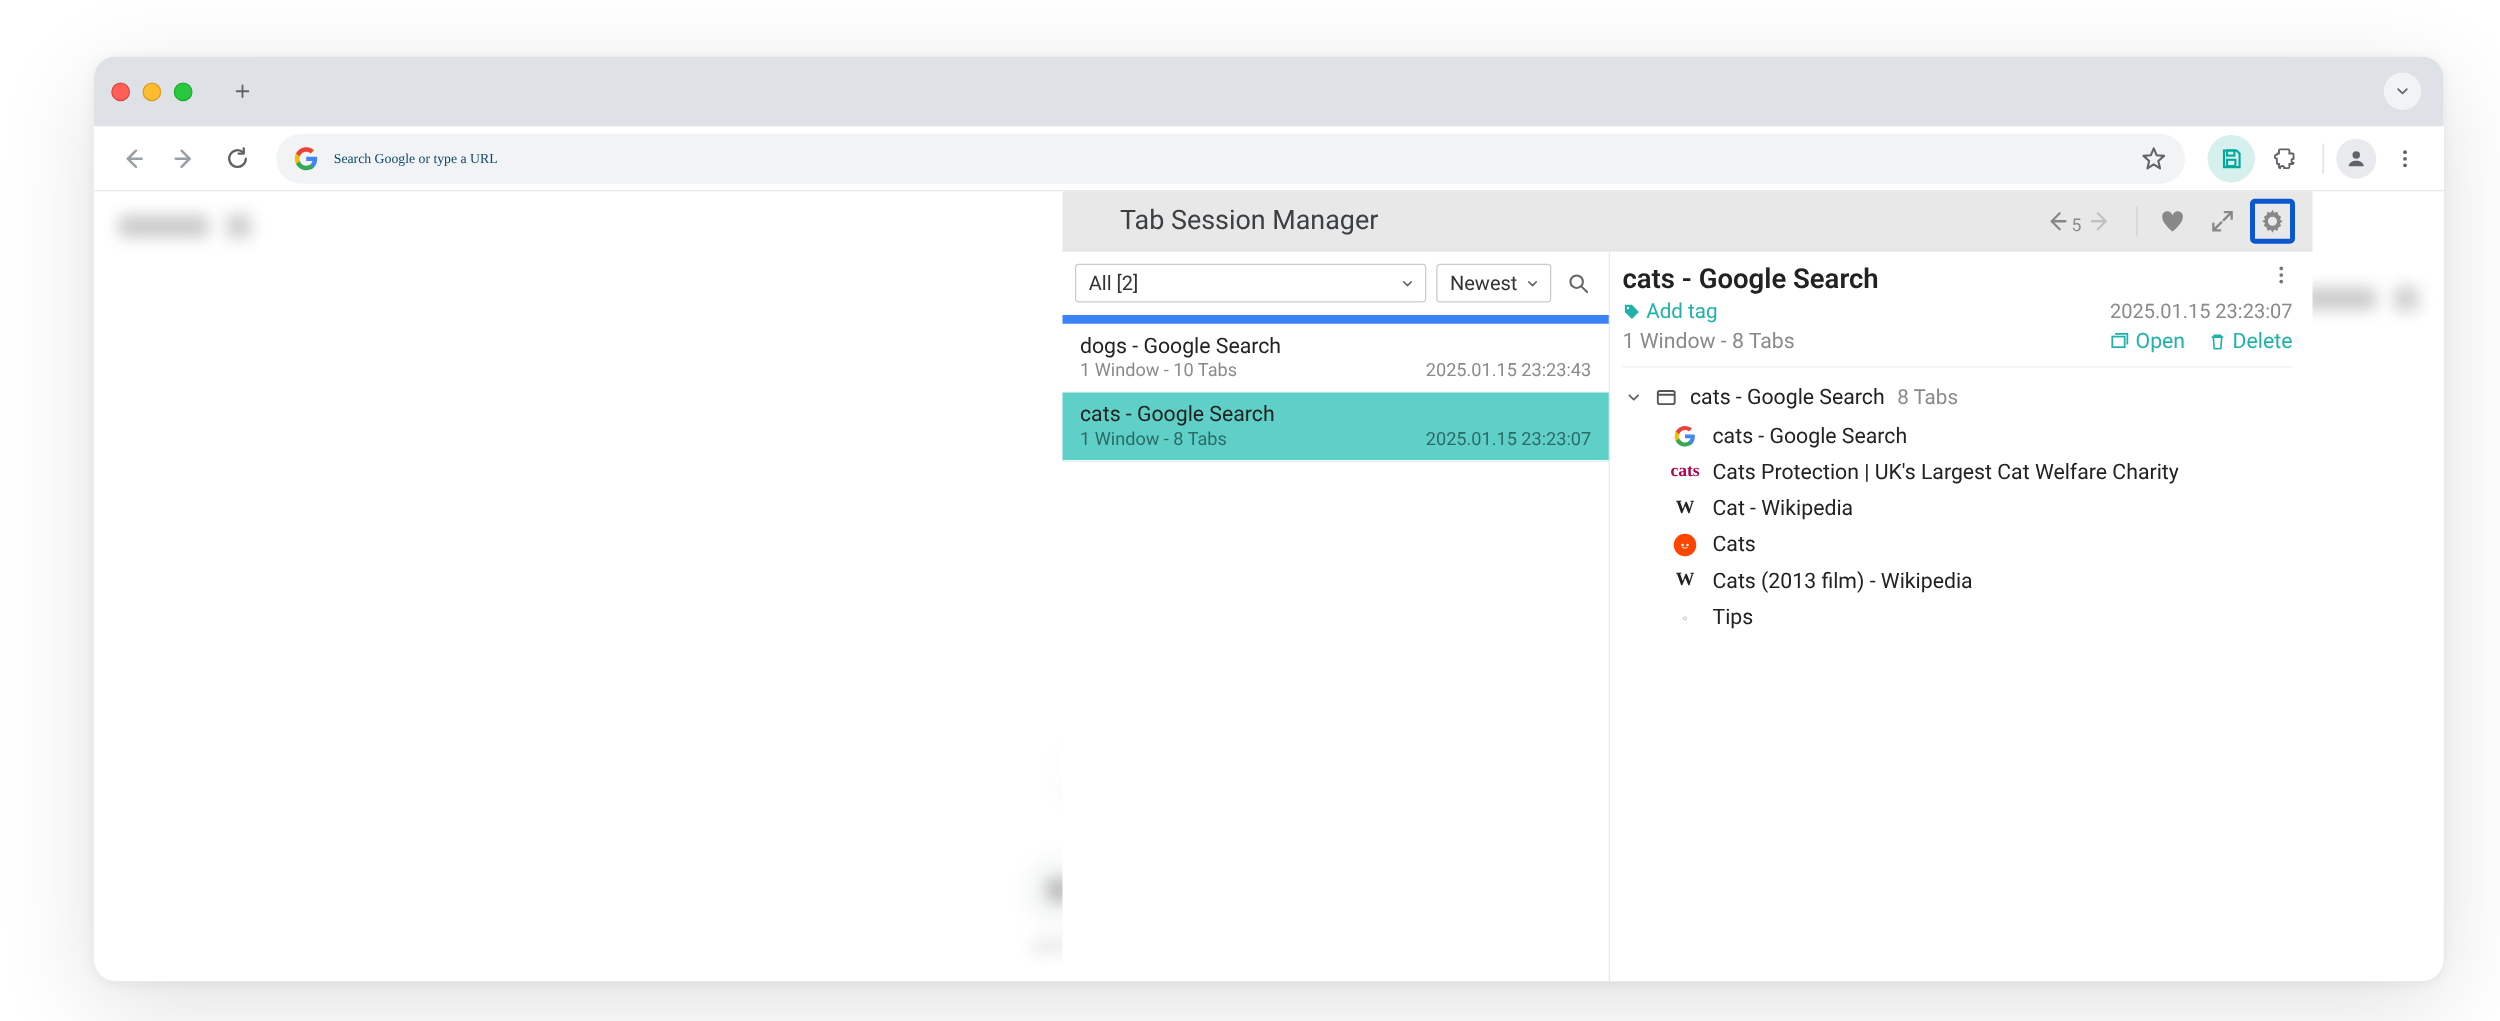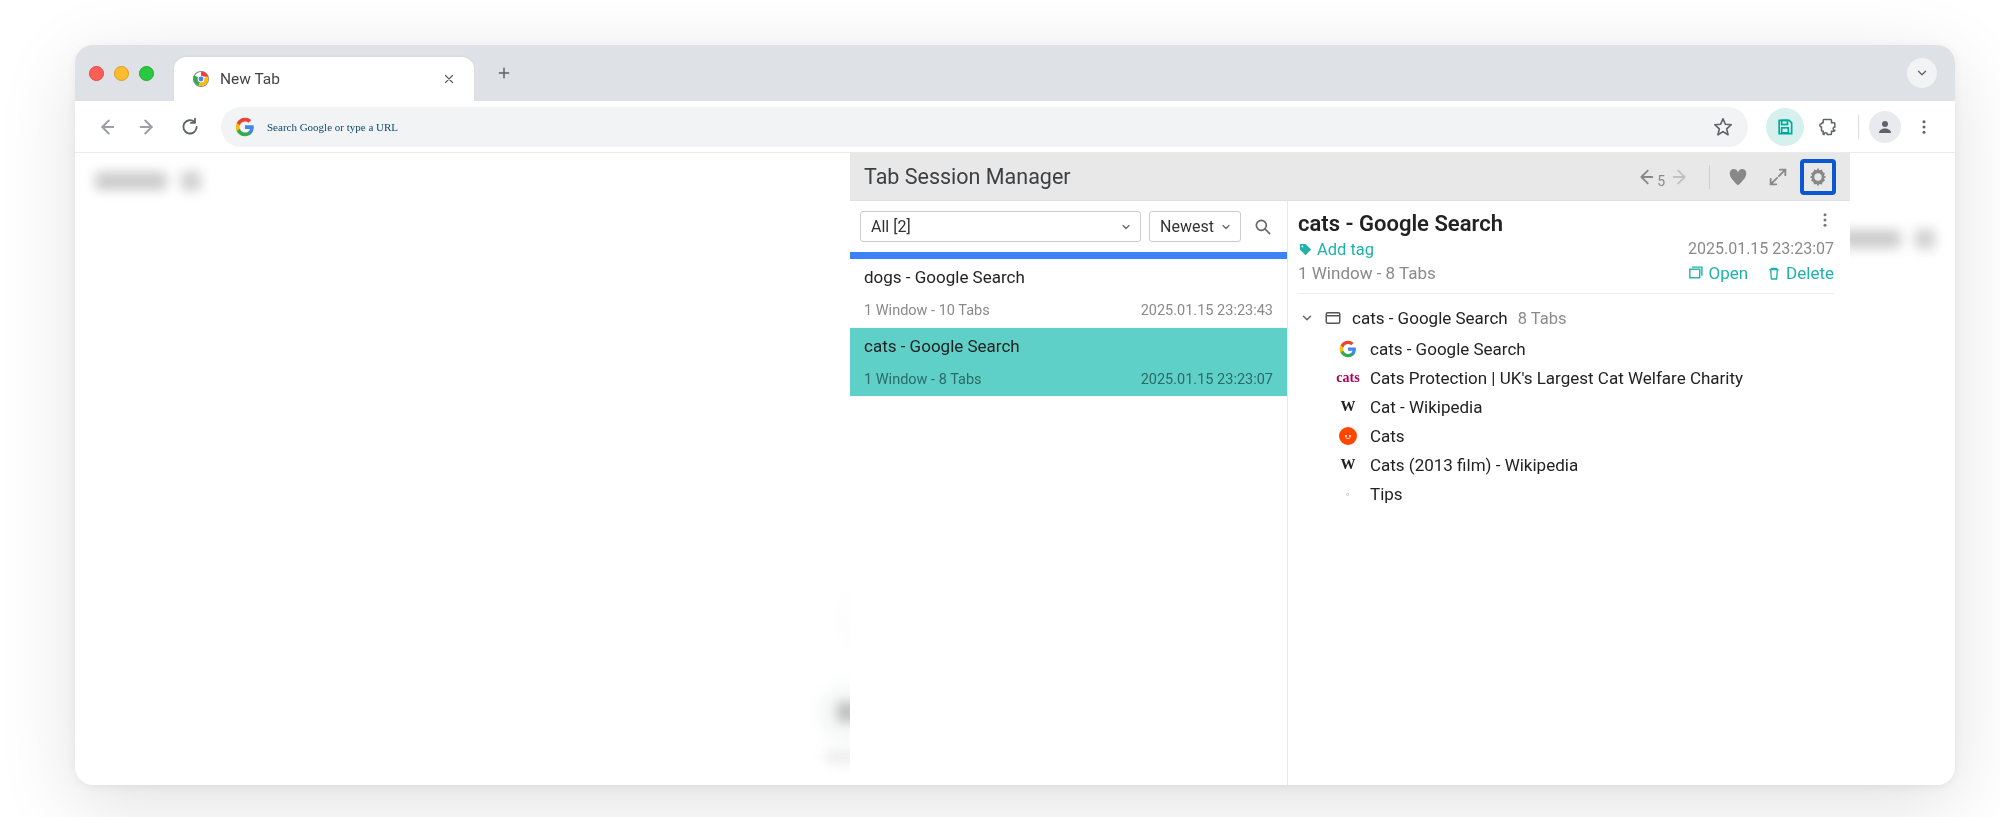--- a/index.html
+++ b/index.html
@@ -110,21 +110,21 @@
     width: 1000px; height: 100%;
     background: #fff;
     display: flex; flex-direction: column;
   }
   .ext-header {
     height: 48px; background: #e8e8e8;
     display: flex; align-items: center; justify-content: space-between;
     padding: 0 14px;
     border-bottom: 1px solid #e0e0e0;
   }
-  .ext-title { font-size: 21.5px; color: #3c4043; }
+  .ext-title { font-size: 21.5px; color: #3c4043; margin-left: 32px; }
   .ext-actions { display: flex; align-items: center; gap: 4px; }
   .ext-act-btn { width: 36px; height: 36px; display: flex; align-items: center; justify-content: center; color: #888; cursor: pointer; }
   .ext-act-btn svg { width: 22px; height: 22px; }
   .ext-arrow-group { display: flex; align-items: center; }
   .ext-count { font-size: 14px; color: #888; margin: 0 -2px 0 -6px; position: relative; top: 4px; }
   .ext-divider { width: 1px; height: 24px; background: #cfcfcf; margin: 0 6px; }
   .gear-highlight {
     border: 4px solid #0b57d0;
     border-radius: 4px;
   }
@@ -146,21 +146,21 @@
     font-size: 16px; color: #333; background: #fff; cursor: pointer;
   }
   .select-box.filter { flex: 1; }
   .select-box.sort { width: 92px; }
   .search-btn { width: 28px; height: 28px; display: flex; align-items: center; justify-content: center; color: #666; cursor: pointer; }
 
   .session-item { padding: 8px 14px; border-bottom: 1px solid #f5f5f5; cursor: pointer; }
   .session-item.selected { background: #5fd0c7; }
   .session-item .s-title { font-size: 17px; color: #222; }
   .session-item.selected .s-title { color: #222; }
-  .session-meta { display: flex; justify-content: space-between; font-size: 14.5px; color: #8a8a8a; margin-top: 15px; }
+  .session-meta { display: flex; justify-content: space-between; font-size: 14.5px; color: #8a8a8a; margin-top: 1px; }
   .session-item.selected .session-meta { color: #2b6b66; }
 
   
   .detail {
     flex: 1; padding: 10px 16px 10px 10px; position: relative;
   }
   .detail-head { display: flex; align-items: flex-start; justify-content: space-between; }
   .detail-title { font-size: 22px; font-weight: 600; color: #222; }
   .detail-more { color: #777; cursor: pointer; }
   .detail-tag { display: flex; align-items: center; gap: 4px; color: #20b2aa; font-size: 16.5px; margin-top: 4px; cursor: pointer; }
@@ -193,35 +193,20 @@
 </head>
 <body>
 
 <div class="browser-window">
 
   <div class="titlebar">
     <div class="traffic">
       <div class="tdot red"></div>
       <div class="tdot yellow"></div>
       <div class="tdot green"></div>
-    </div>
-    <div class="tab">
-      <svg class="chrome-tab-icon" viewBox="0 0 24 24">
-          <circle cx="12" cy="12" r="10" fill="#fff" stroke="#888" stroke-width="1.5"></circle>
-          <circle cx="12" cy="12" r="4" fill="#4285F4"></circle>
-          <path d="M12 2 A10 10 0 0 1 21.5 9 L12 9 Z" fill="#EA4335"></path>
-          <path d="M3 7 A10 10 0 0 0 9 21 L12 12 Z" fill="#34A853"></path>
-          <path d="M21.5 9 A10 10 0 0 1 9 21 L12 12 Z" fill="#FBBC05"></path>
-          <circle cx="12" cy="12" r="4.5" fill="#fff"></circle>
-          <circle cx="12" cy="12" r="3.2" fill="#4285F4"></circle>
-        </svg>
-      <span class="tab-title">New Tab</span>
-      <svg class="close-x" viewBox="0 0 24 24">
-          <path d="M6 6 L18 18 M18 6 L6 18" stroke="currentColor" stroke-width="2.2" stroke-linecap="round"></path>
-        </svg>
     </div>
     <svg class="newtab-plus" viewBox="0 0 24 24">
         <path d="M12 5 V19 M5 12 H19" stroke="#5f6368" stroke-width="2.2" stroke-linecap="round"></path>
       </svg>
     <div class="caret-right">
       <svg width="14" height="14" viewBox="0 0 24 24">
           <path d="M6 9 L12 15 L18 9" fill="none" stroke="#5f6368" stroke-width="2.2" stroke-linecap="round" stroke-linejoin="round"></path>
         </svg>
     </div>
   </div>

